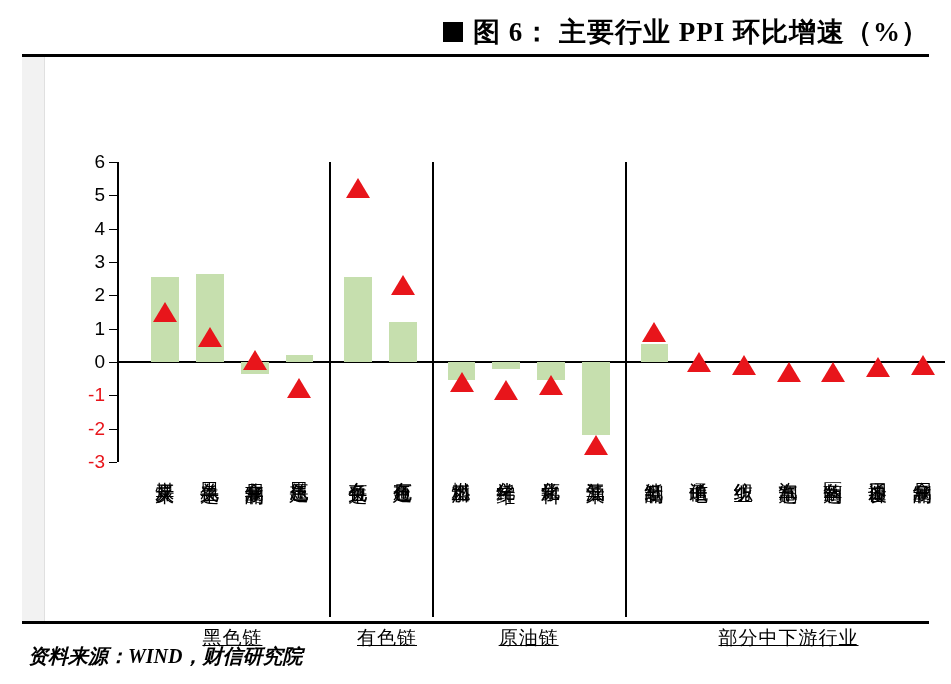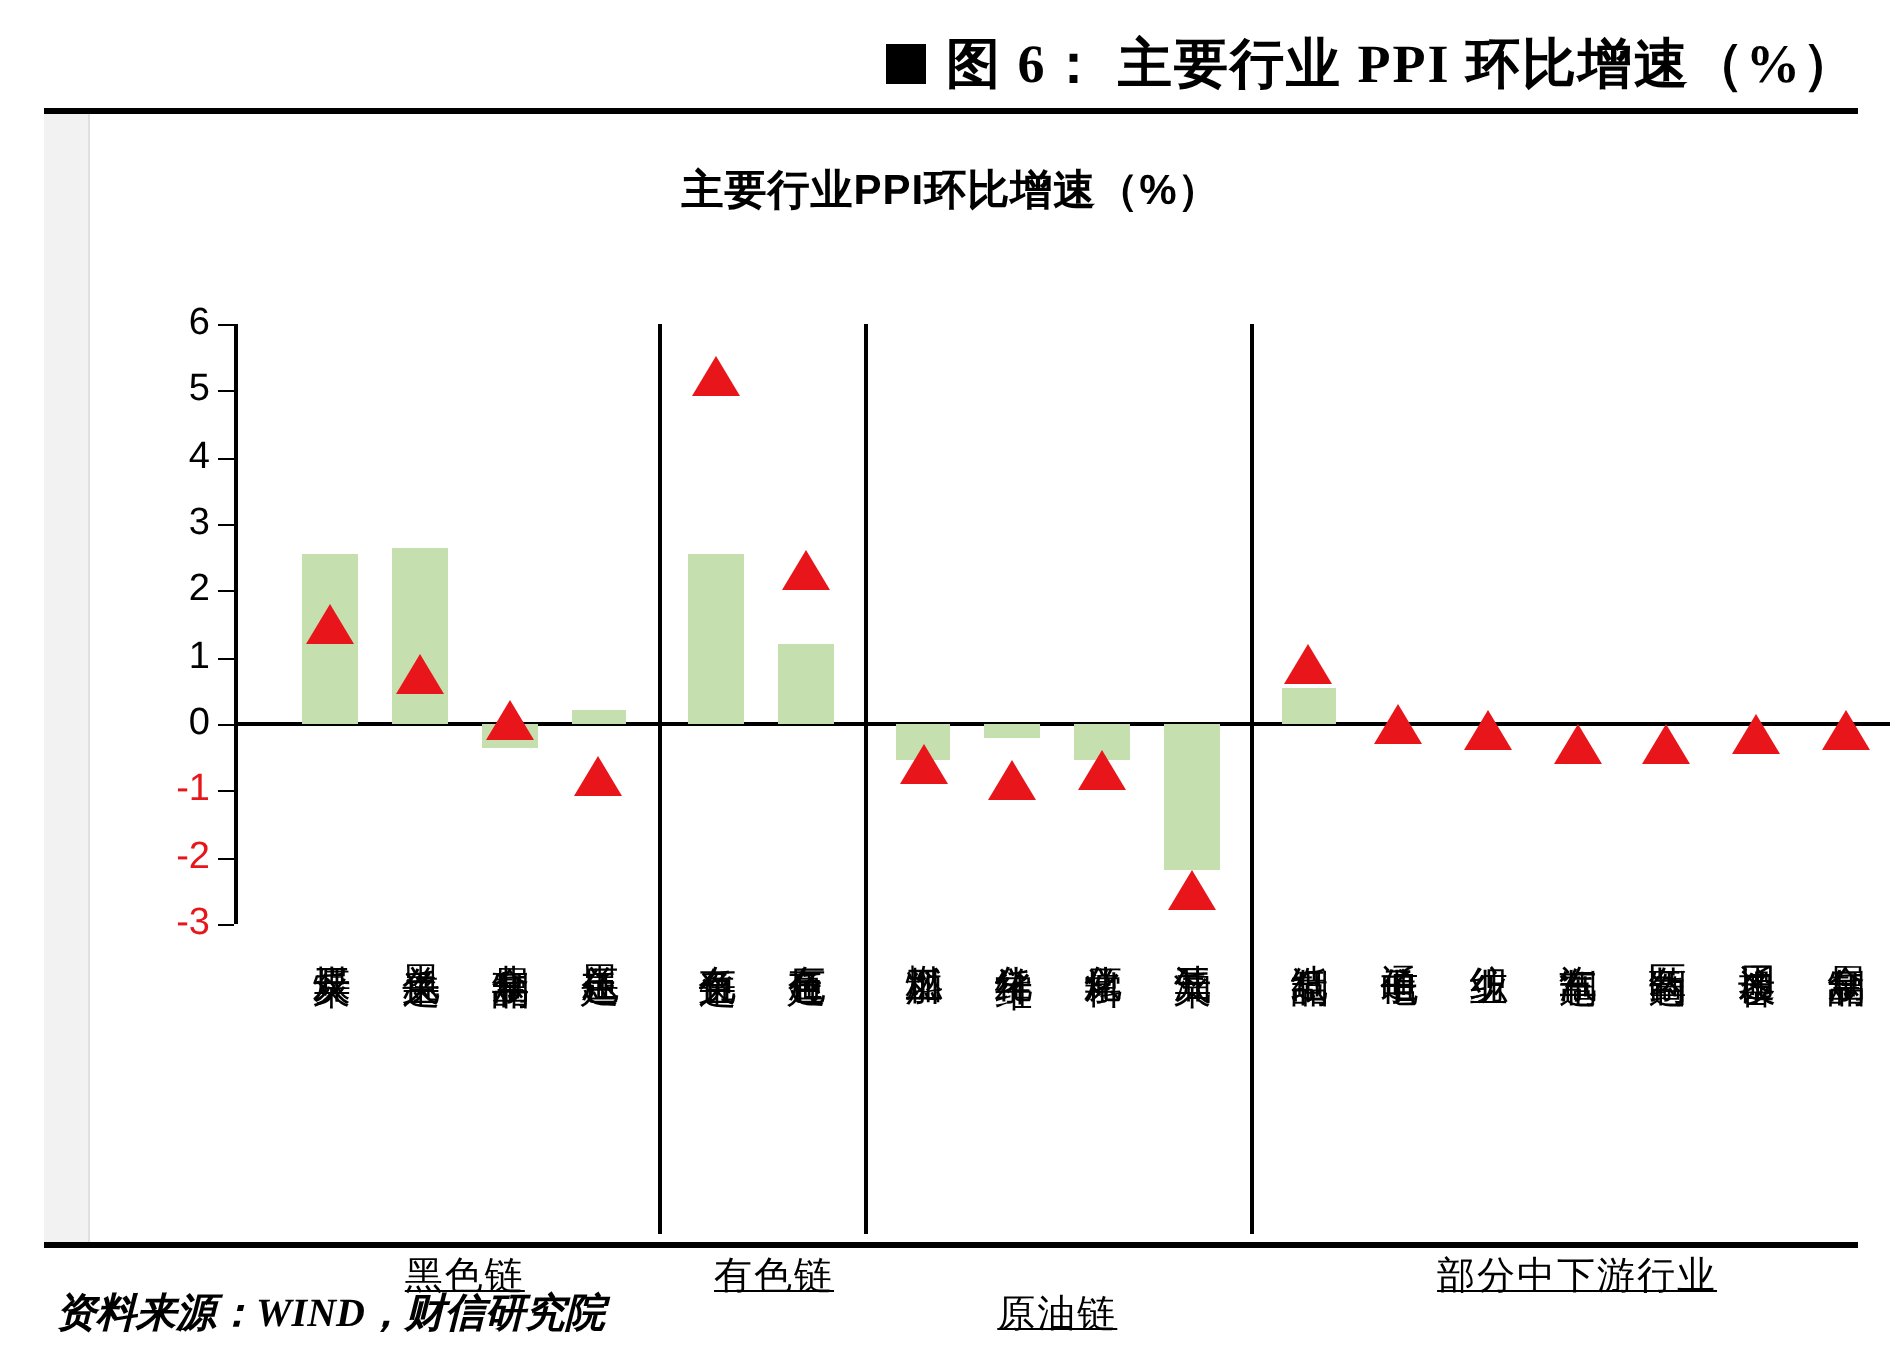--- a/index.html
+++ b/index.html
@@ -117,21 +117,20 @@
 
   <div class="title-bar">
     <div class="title-square"></div>
     <div class="title-text">图 6： 主要行业 PPI 环比增速（%）</div>
   </div>
   <div class="rule-top"></div>
 
   <div class="chart-frame">
     <div class="left-strip"></div>
 
-    <div class="chart-title">主要行业PPI环比增速（%）</div>
 
 
     <div class="plot" id="plot">
       <div class="axis-y-line"></div>
     <div class="zero-line" style="top: 199px;"></div>
         <div class="tick" style="top: 0px;"></div>
         <div class="ytick-label" style="top: 0px;">6</div>
         <div class="tick" style="top: 33.3333px;"></div>
         <div class="ytick-label" style="top: 33.3333px;">5</div>
         <div class="tick" style="top: 66.6667px;"></div>
@@ -198,21 +197,21 @@
         <div class="cat" style="left: 716.235px;">医药制造</div>
         <div class="cat" style="left: 760.941px;">通用设备</div>
         <div class="cat" style="left: 805.647px;">金属制品</div>
       </div>
 
     <div id="groups">
         <div class="group-label" style="left: 210.412px; top: 568px;">黑色链</div>
         <div class="group-sep" style="left: 306.824px; height: 455px;"></div>
         <div class="group-label" style="left: 365px; top: 568px;">有色链</div>
         <div class="group-sep" style="left: 410.235px; height: 455px;"></div>
-        <div class="group-label" style="left: 506.647px; top: 568px; margin-top: 19px;">原油链</div>
+        <div class="group-label" style="left: 506.647px; top: 568px;">原油链</div>
         <div class="group-sep" style="left: 603.059px; height: 455px;"></div>
         <div class="group-label" style="left: 766.529px; top: 568px;">部分中下游行业</div>
       </div>
   </div>
 
   <div class="rule-bottom"></div>
   <div class="source">资料来源：WIND，财信研究院</div>
 </div>
 
 </body></html>

